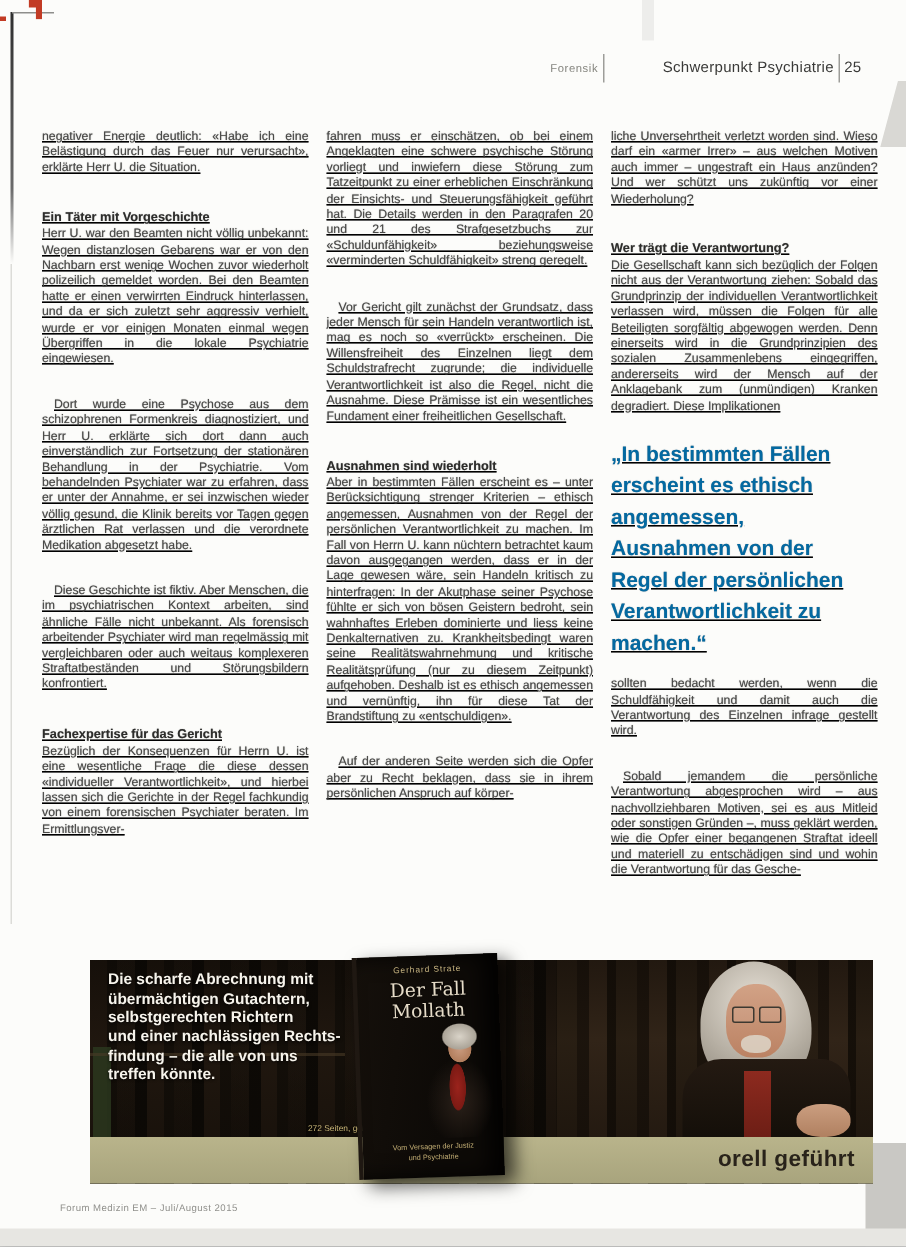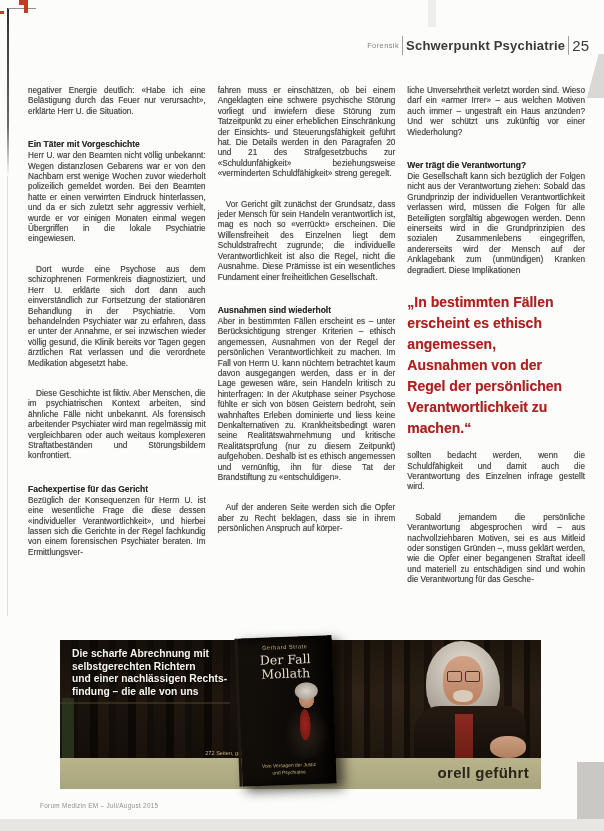--- a/index.html
+++ b/index.html
@@ -14,40 +14,40 @@
   .corner-mark{position:absolute;left:19px;top:0;width:9px;height:13px;background:#c23b24;
     clip-path:polygon(0 0,100% 0,100% 100%,55% 100%,55% 38%,0 38%);}
   .corner-dash{position:absolute;left:0;top:11px;width:4px;height:3px;background:#c23b24;}
   .header-smudge{position:absolute;left:428px;top:0;width:8px;height:27px;background:#ededeb;}
   .right-wedge{position:absolute;right:0;top:54px;width:20px;height:44px;
     background:linear-gradient(105deg,rgba(0,0,0,0) 45%,#d9d8d4 47%);}
   .right-page-gray{position:absolute;right:0;top:762px;width:27px;height:69px;background:#c9c8c4;}
   .bottom-strip{position:absolute;left:0;bottom:0;width:100%;height:12px;background:#e7e6e2;}
 
   
-  .header{position:absolute;top:36px;right:15px;display:flex;align-items:center;gap:3px;}
+  .header{position:absolute;top:36px;right:30px;display:flex;align-items:center;gap:3px;}
   .hdr-section{font-size:7.5px;color:#85857f;letter-spacing:.4px;}
   .hdr-div{width:1px;height:19px;background:#9d9d99;}
-  .hdr-title{font-size:13px;font-weight:bold;color:#3a3a38;letter-spacing:.2px;}
-  .hdr-page{font-size:15px;color:#3a3a38;}
-
-  
-  .columns{position:absolute;left:28px;top:86px;width:557px;display:flex;gap:12px;}
+  .hdr-title{font-size:10px;font-weight:normal;color:#3a3a38;letter-spacing:.2px;margin-left:36px;}
+  .hdr-page{font-size:10px;color:#3a3a38;}
+
+  
+  .columns{position:absolute;left:28px;top:86px;width:557px;display:flex;gap:12px;text-decoration:underline;}
   .column{flex:1;min-width:0;}
   .body-text{margin:0;font-size:8.2px;line-height:1.27;text-align:justify;color:#4a4a48;
     text-shadow:0 0 .7px rgba(90,90,90,.75);}
   .body-text.indent{text-indent:8px;margin-top:20px;}
   .subhead{margin:22px 0 2px 0;font-size:8.5px;font-weight:bold;color:#2d2d2b;
     text-shadow:0 0 .6px rgba(60,60,60,.6);}
   .pull-quote{margin:16px 10px 12px 0;font-size:14px;line-height:1.5;font-weight:bold;
-    color:#b91c1c;text-shadow:0 0 .6px rgba(70,70,70,.5);}
+    color:#0369a1;text-shadow:0 0 .6px rgba(70,70,70,.5);}
 
   
   .ad{position:absolute;left:60px;top:640px;width:481px;height:149px;
-    background:linear-gradient(#1d1610,#120d08);}
+    background:linear-gradient(#1d1610,#120d08);padding-left:41px;}
   .ad-shelf{position:absolute;inset:0;
     background:
       linear-gradient(rgba(10,7,4,.55),rgba(10,7,4,.15) 40%,rgba(10,7,4,.55)),
       repeating-linear-gradient(90deg,#241a11 0 11px,#15100a 11px 18px,#33261733 18px 30px,#0d0a06 30px 38px);}
   .ad-shelf-green{position:absolute;left:2px;top:58px;width:12px;height:60px;background:#2c3a1f;opacity:.8;}
   .ad-shelf-line{position:absolute;left:0;top:62px;width:170px;height:2px;background:#4a3a26;opacity:.6;}
   .ad-headline{position:absolute;left:12px;top:8px;width:176px;
     font-weight:bold;font-size:10.3px;line-height:1.23;color:#f7f4ec;
     text-shadow:0 1px 2px rgba(0,0,0,.8);}
   .ad-smallprint{position:absolute;left:44px;top:109px;width:156px;text-align:right;
@@ -147,23 +147,25 @@
       </div>
   </main>
 
   <section class="ad">
     <div class="ad-shelf"></div>
     <div class="ad-shelf-green"></div>
     <div class="ad-shelf-line"></div>
 
     <div class="ad-headline">
         <div>Die scharfe Abrechnung mit</div>
+        <div>übermächtigen Gutachtern,</div>
         <div>selbstgerechten Richtern</div>
         <div>und einer nachlässigen Rechts-</div>
         <div>findung – die alle von uns</div>
+        <div>treffen könnte.</div>
       </div>
 
     <div class="ad-smallprint">
       <div>272 Seiten, gebunden</div>
       <div>ISBN 978-3-280-05564-1</div>
     </div>
 
     <div class="ad-photo">
       <div class="man-hair"></div>
       <div class="man-face"></div>

